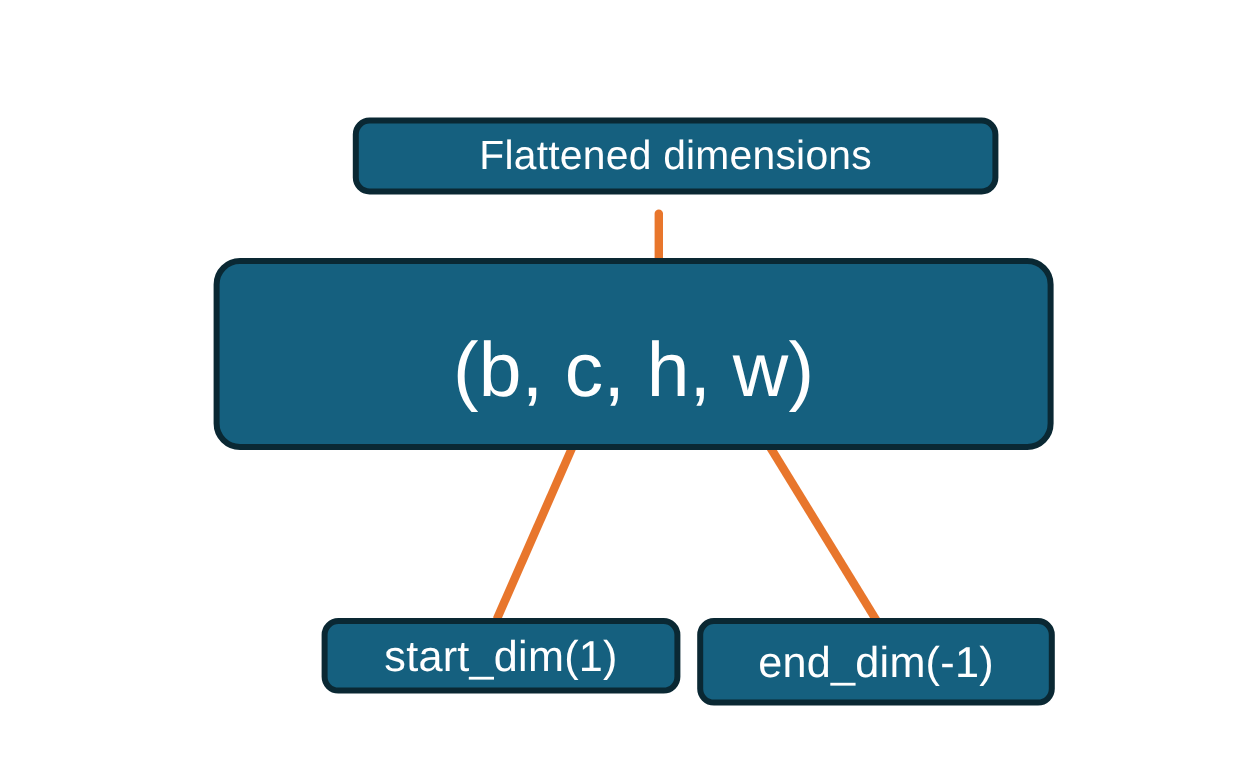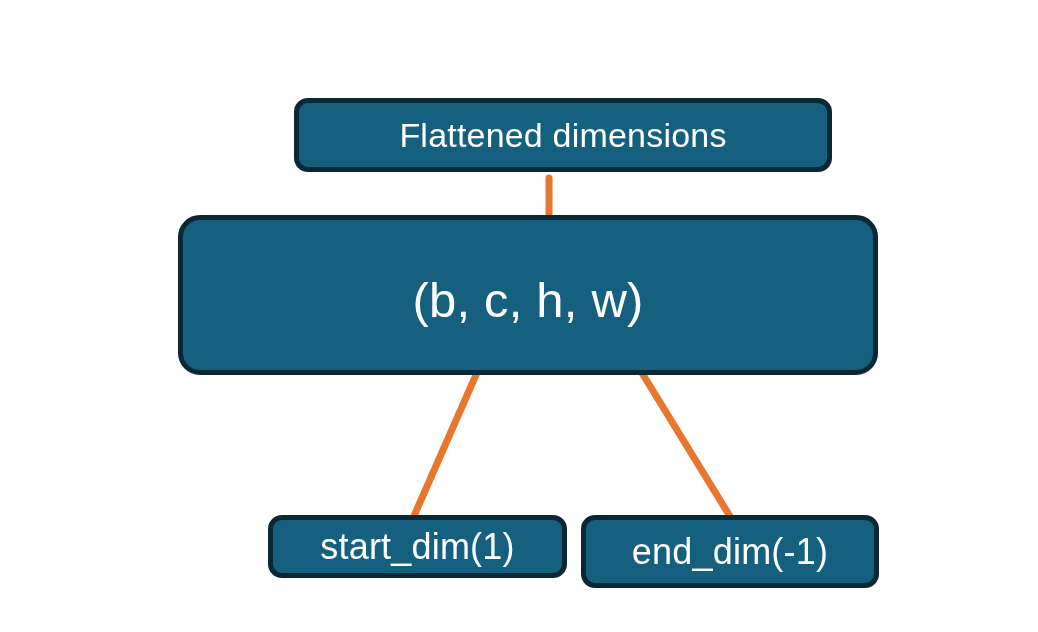--- a/index.html
+++ b/index.html
@@ -32,31 +32,31 @@
     line-height: 1;
     white-space: nowrap;
     user-select: none;
   }
 
   
   #node-flattened {
     left: 294px;
     top: 98px;
     width: 538px;
-    height: 74px;
+    height: 64px;
     border-radius: 14px;
     font-size: 34px;
   }
   #node-shape {
     left: 178px;
     top: 215px;
     width: 700px;
     height: 160px;
     border-radius: 22px;
-    font-size: 49px;
+    font-size: 64px;
     align-items: flex-start;
     padding-top: 56px;
   }
   #node-start-dim {
     left: 268px;
     top: 515px;
     width: 299px;
     height: 63px;
     border-radius: 14px;
     font-size: 36px;

